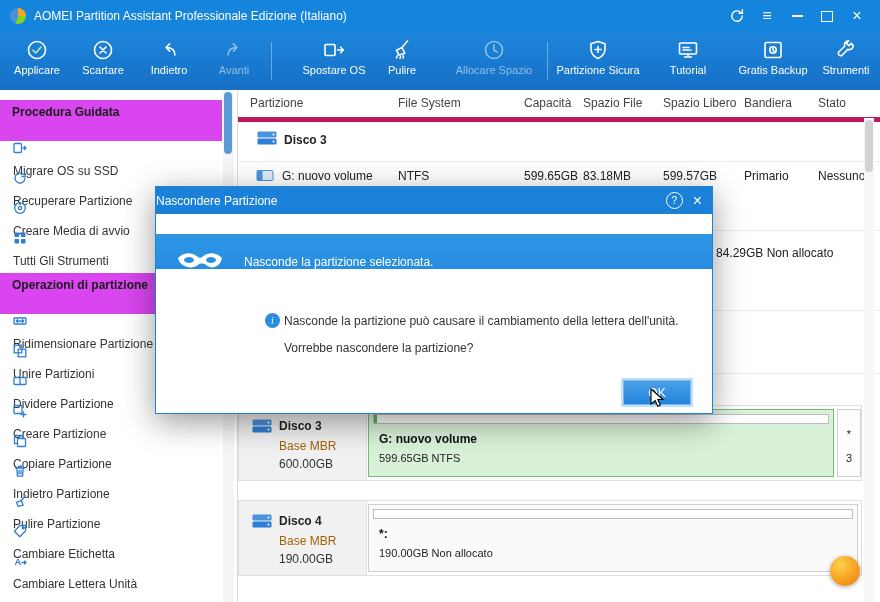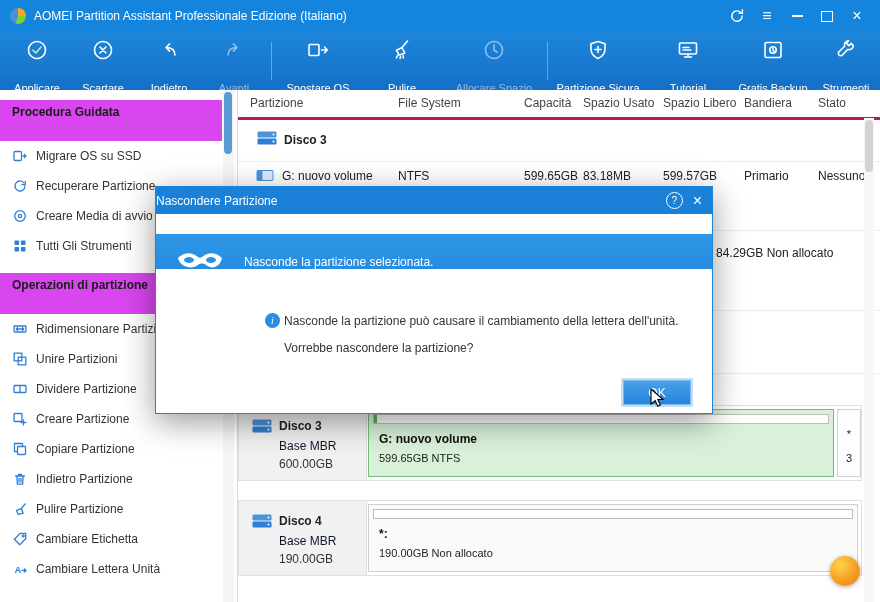--- a/index.html
+++ b/index.html
@@ -16,59 +16,59 @@
   .wc{width:30px;height:26px;display:flex;align-items:center;justify-content:center;
       font-size:16px;color:#fff;cursor:default;}
   .wc .min-bar{width:11px;height:2px;background:#fff;}
   .wc .max-box{width:10px;height:9px;border:1.2px solid #fff;}
 
   
   .toolbar{position:absolute;left:0;top:32px;width:880px;height:58px;
            background:linear-gradient(180deg,#1d86db,#156fc6);}
   .tb-item{position:absolute;top:6px;text-align:center;color:#fff;cursor:pointer;}
   .tb-item svg{display:block;margin:0 auto;}
-  .tb-item .lbl{font-size:11px;margin-top:20px;white-space:nowrap;}
+  .tb-item .lbl{font-size:11px;margin-top:2px;white-space:nowrap;}
   .tb-item.disabled{opacity:.5;cursor:default;}
   .tb-sep{position:absolute;top:10px;width:1px;height:38px;background:rgba(255,255,255,.35);}
 
   
   .sidebar{position:absolute;left:0;top:90px;width:237px;height:512px;background:#fff;
            border-right:1px solid #d9d9d9;}
   .sb-header{box-sizing:border-box;width:222px;height:41px;line-height:25px;background:#d946ef;
              font-weight:bold;font-size:12px;color:#1a1a1a;padding-left:12px;}
   .sb-h1{margin-top:10px;} .sb-h2{margin-top:12px;}
-  .sb-item{box-sizing:border-box;width:222px;height:30px;display:flex;align-items:center;gap:9px;
-           padding-left:13px;font-size:12px;color:#333;cursor:pointer;}
+  .sb-item{box-sizing:border-box;width:222px;height:30px;display:flex;align-items:flex-start;gap:9px;
+           padding-left:13px;font-size:12px;color:#333;cursor:pointer;flex-direction:column;}
   .sb-item svg{flex:0 0 auto;}
   .sb-scroll{position:absolute;top:0;right:3px;width:11px;height:512px;background:#f4f5f6;}
   .sb-thumb{position:absolute;top:2px;left:1px;width:8px;height:62px;background:#5b9bd5;border-radius:4px;}
 
   
   .main{position:absolute;left:238px;top:90px;width:642px;height:512px;background:#fff;}
-  .list-header{position:absolute;left:0;top:0;width:642px;height:27px;border-bottom:3px solid #be185d;}
+  .list-header{position:absolute;left:0;top:0;width:642px;height:27px;border-bottom:5px solid #be185d;}
   .col{position:absolute;top:6px;font-size:12px;color:#444;white-space:nowrap;}
   .cl-name{left:12px}.cl-fs{left:160px}.cl-cap{left:286px}.cl-used{left:345px}
   .cl-free{left:425px}.cl-flag{left:506px}.cl-stat{left:580px}
   .disk-group-icon{position:absolute;left:18px;top:38px;}
   .disk-group-label{position:absolute;left:46px;top:43px;font-size:12px;font-weight:bold;color:#222;}
   .group-sep{position:absolute;left:0;top:71px;width:642px;height:1px;background:#ececec;}
   .vol-row{position:absolute;left:0;top:72px;width:642px;height:28px;}
   .vol-row .val{position:absolute;top:7px;font-size:12px;color:#222;white-space:nowrap;}
   .vol-icon{position:absolute;left:18px;top:7px;}
   .row-line{position:absolute;left:0;width:642px;height:1px;background:#ececec;}
   .partial-text{position:absolute;left:478px;top:156px;font-size:12px;color:#222;white-space:nowrap;}
 
   
   .disk-row{position:absolute;left:0;width:624px;height:76px;box-sizing:border-box;
             border:1px solid #e0e0e0;background:#fff;}
   .info-cell{position:absolute;left:0;top:0;width:127px;height:100%;background:#f1f1f1;
              border-right:1px solid #e0e0e0;}
   .info-cell .d-icon{position:absolute;left:12px;top:10px;}
   .info-cell .d-name{position:absolute;left:40px;top:13px;font-size:12px;font-weight:bold;color:#222;}
-  .info-cell .d-meta1{position:absolute;left:40px;top:33px;font-size:12px;color:#0f172a;}
+  .info-cell .d-meta1{position:absolute;left:40px;top:33px;font-size:12px;color:#a16207;}
   .info-cell .d-meta2{position:absolute;left:40px;top:51px;font-size:12px;color:#333;}
   .part-block{position:absolute;top:3px;height:68px;box-sizing:border-box;}
   .pb-green{left:129px;width:466px;background:#d9f1d9;border:1px solid #74bd74;}
   .pb-gray{left:129px;width:490px;background:#fafafa;border:1px solid #d0d0d0;}
   .usage{position:absolute;left:4px;top:4px;right:4px;height:8px;background:#fff;border:1px solid #bdbdbd;}
   .usage .fill{position:absolute;left:0;top:0;bottom:0;width:3px;background:#58b158;}
   .pb-label{position:absolute;left:10px;top:22px;font-size:12px;font-weight:bold;color:#111;white-space:nowrap;}
   .pb-detail{position:absolute;left:10px;top:42px;font-size:11px;color:#222;white-space:nowrap;}
   .sliver{position:absolute;left:598px;top:3px;width:24px;height:68px;box-sizing:border-box;
           background:#fdfdfd;border:1px solid #d0d0d0;text-align:center;font-size:11px;color:#222;}
@@ -154,21 +154,21 @@
       </svg>
       <div class="lbl">Indietro</div>
     </div>
     <div class="tb-item disabled" style="left:205px;width:58px">
       <svg width="24" height="24" viewBox="0 0 24 24" fill="none" stroke="#fff" stroke-width="1.6" stroke-linecap="round" stroke-linejoin="round">
         <path d="M6 17c0-5 3.5-7.5 9-7.5M15 9.5l-3.6-3.6M15 9.5l-3.6 3.6"></path>
       </svg>
       <div class="lbl">Avanti</div>
     </div>
     <div class="tb-sep" style="left:271px"></div>
-    <div class="tb-item" style="left:279px;width:78px">
+    <div class="tb-item" style="left:295px;width:78px">
       <svg width="24" height="24" viewBox="0 0 24 24" fill="none" stroke="#fff" stroke-width="1.6" stroke-linecap="round" stroke-linejoin="round">
         <rect x="3" y="6.5" width="10" height="11" rx="1"></rect>
           <path d="M15.5 12H21M18.6 9.2 21.4 12l-2.8 2.8"></path>
       </svg>
       <div class="lbl">Spostare OS</div>
     </div>
     <div class="tb-item" style="left:366px;width:72px">
       <svg width="24" height="24" viewBox="0 0 24 24" fill="none" stroke="#fff" stroke-width="1.6" stroke-linecap="round" stroke-linejoin="round">
         <path d="M17.5 3 12 9.5"></path>
           <path d="M12 9.5 6.5 12.3 9 17l5.8-1.8z"></path>
@@ -317,21 +317,21 @@
     <div class="sb-scroll">
       <div class="sb-thumb"></div>
     </div>
   </div>
 
   <div class="main">
     <div class="list-header">
       <div class="col cl-name">Partizione</div>
       <div class="col cl-fs">File System</div>
       <div class="col cl-cap">Capacità</div>
-      <div class="col cl-used">Spazio Usato</div>
+      <div class="col cl-used">Spazio File</div>
       <div class="col cl-free">Spazio Libero</div>
       <div class="col cl-flag">Bandiera</div>
       <div class="col cl-stat">Stato</div>
     </div>
 
     <svg class="disk-group-icon" width="22" height="20" viewBox="0 0 22 20">
       <rect x="1.5" y="3.5" width="19" height="6" rx="1.2" fill="#4a94de"></rect>
         <rect x="1.5" y="10.5" width="19" height="6" rx="1.2" fill="#2f7fd6"></rect>
         <circle cx="17.5" cy="6.5" r="1" fill="#fff"></circle>
         <circle cx="17.5" cy="13.5" r="1" fill="#fff"></circle>

